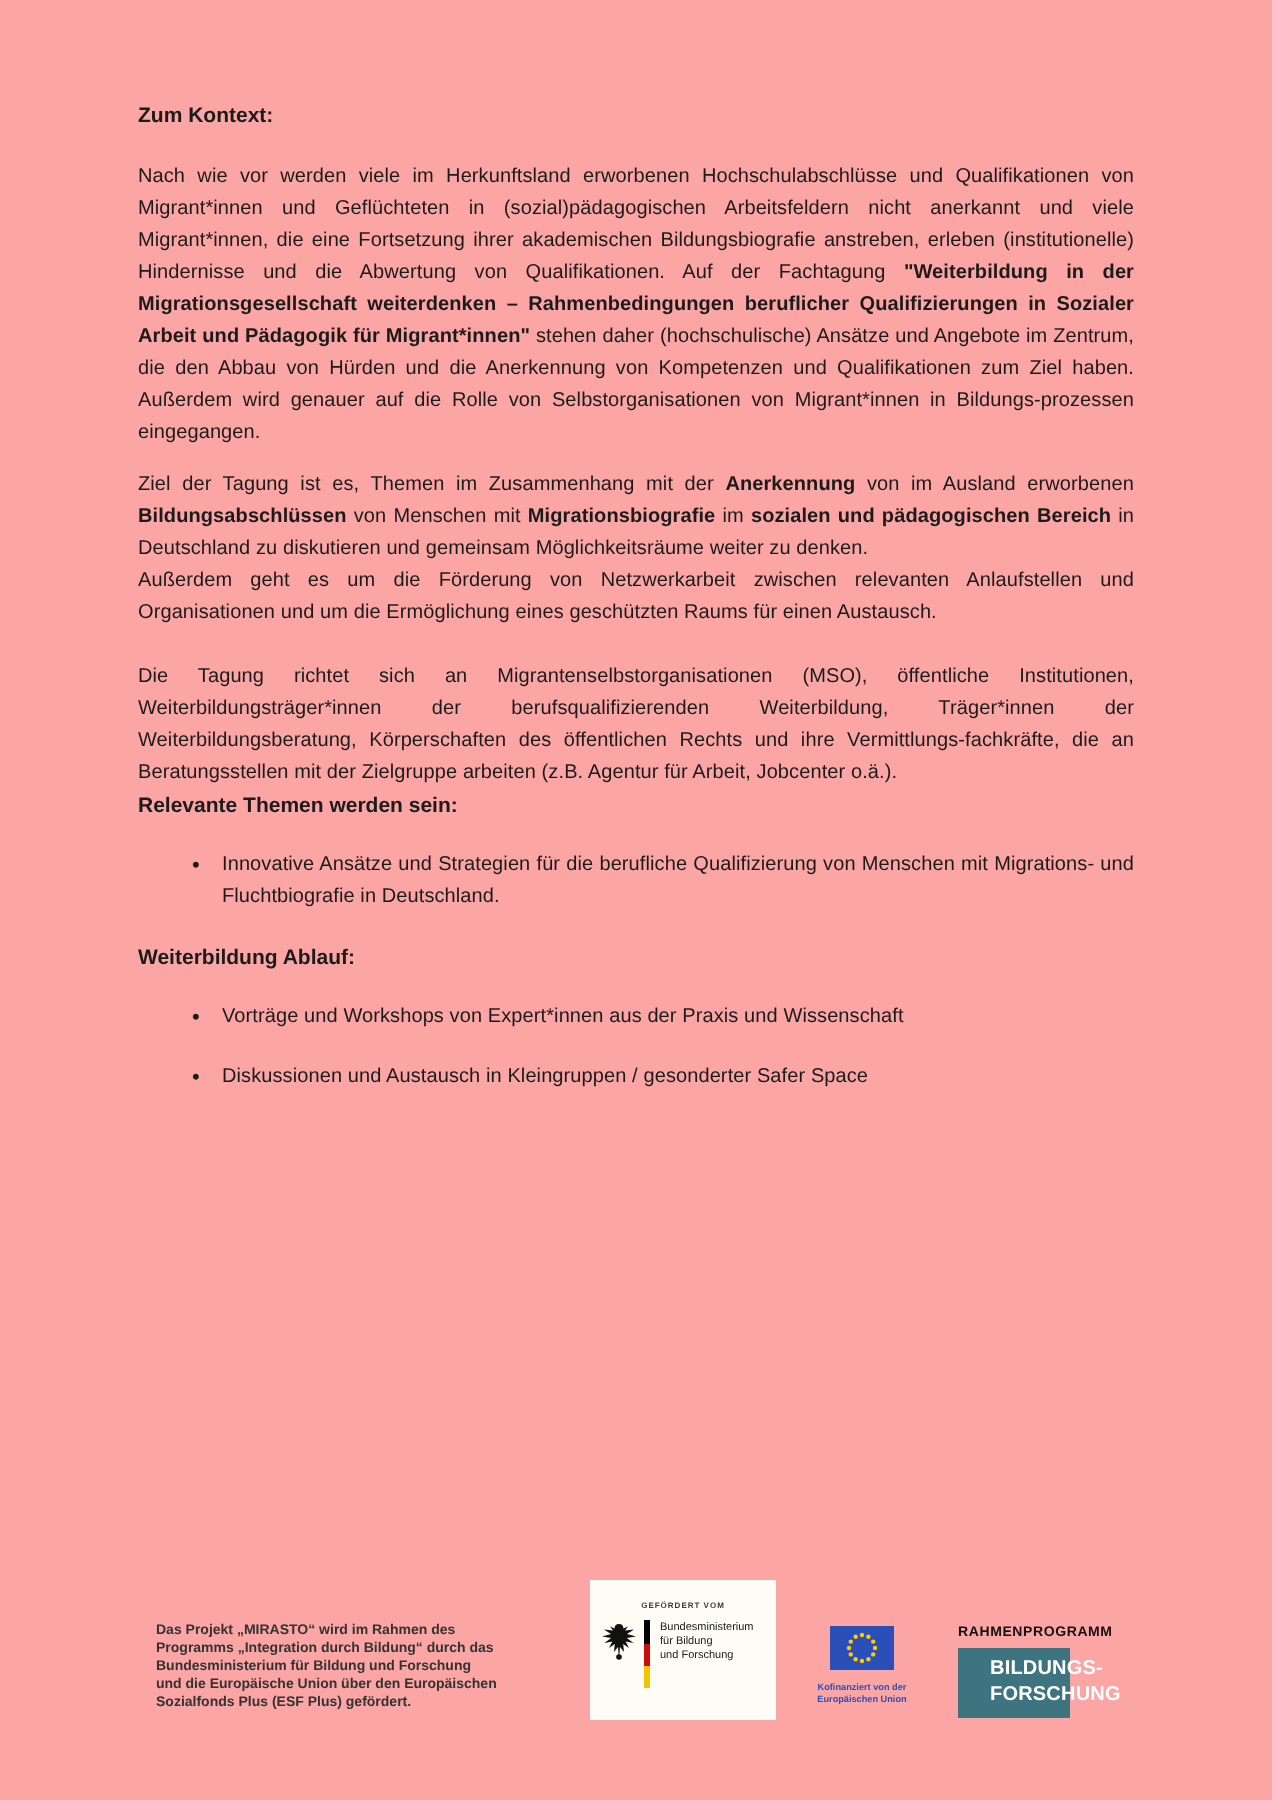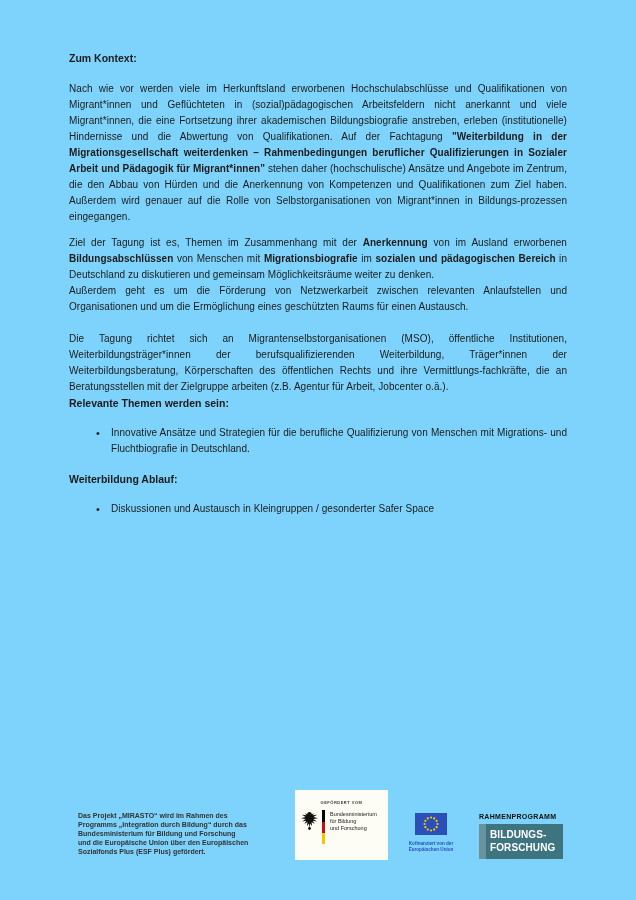--- a/index.html
+++ b/index.html
@@ -1,20 +1,20 @@
 <!DOCTYPE html>
 <html lang="de"><head>
 <meta charset="utf-8">
 <style>
   * { margin:0; padding:0; box-sizing:border-box; }
   html,body { background:#ffffff; }
   .page {
     position:relative;
     width:636px; height:900px;
-    background:#7dd3fc;
+    background:#fca5a5;
     font-family:"Liberation Sans","DejaVu Sans",sans-serif;
     color:#1b1b1b;
     overflow:hidden;
   }
   .content {
     position:absolute;
     left:69px; top:50px; width:498px;
   }
   .h {
     font-size:10.5px; font-weight:bold; line-height:16px;
@@ -75,22 +75,22 @@
     margin-top:6px;
     font-size:4.6px; line-height:6px; font-weight:bold; color:#2b4fb8;
   }
 
   .rp { position:absolute; left:479px; top:27px; width:79px; }
   .rp .title {
     font-size:7px; font-weight:bold; letter-spacing:0.3px; color:#111111;
     white-space:nowrap;
   }
   .rp .box {
-    margin-top:4px; width:84px; height:35px;
-    background:#3e7480; display:flex;
+    margin-top:4px; width:56px; height:35px;
+    background:#3e7480; display:flex;gap:12px;
   }
   .rp .vstrip {
     width:7px; background:#68929c; position:relative; overflow:hidden;
   }
   .rp .vstrip span {
     position:absolute; left:1px; bottom:2px;
     font-size:3.6px; color:#e8f0f1; font-weight:bold; letter-spacing:0.3px;
     transform:rotate(-90deg); transform-origin:left bottom;
     white-space:nowrap;
   }
@@ -119,20 +119,21 @@
 
     <div class="h sect">Relevante Themen werden sein:</div>
 
     <ul class="blist">
       <li>Innovative Ansätze und Strategien für die berufliche Qualifizierung von Menschen mit Migrations- und Fluchtbiografie in Deutschland.</li>
     </ul>
 
     <div class="h" style="margin-top:8px;">Weiterbildung Ablauf:</div>
 
     <ul class="blist">
+      <li>Vorträge und Workshops von Expert*innen aus der Praxis und Wissenschaft</li>
       <li>Diskussionen und Austausch in Kleingruppen / gesonderter Safer Space</li>
     </ul>
 
   </div>
 
   <div class="footer">
 
     <div class="funding-text">Das Projekt „MIRASTO“ wird im Rahmen des Programms „Integration durch Bildung“ durch das Bundesministerium für Bildung und Forschung und die Europäische Union über den Europäischen Sozialfonds Plus (ESF Plus) gefördert.</div>
 
     <div class="bmbf">

